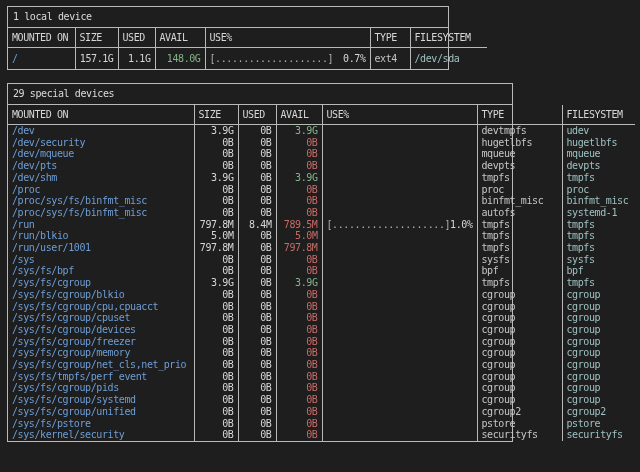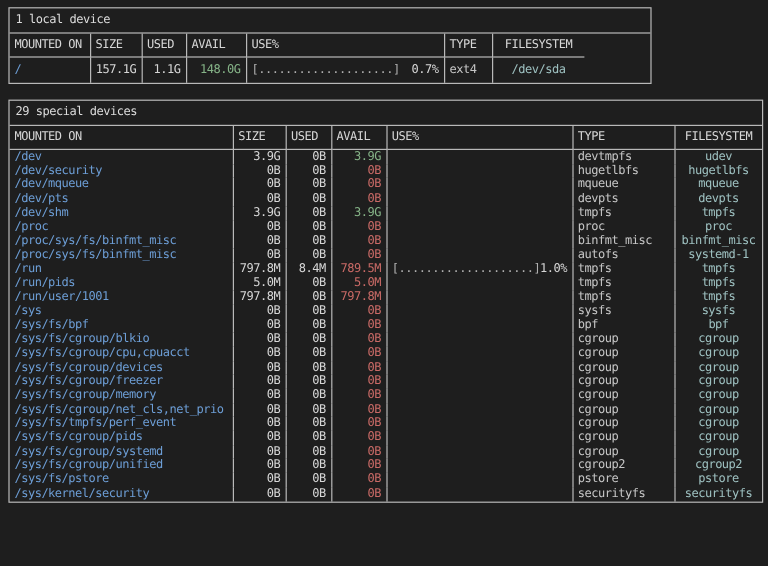--- a/index.html
+++ b/index.html
@@ -33,42 +33,42 @@
   #t1 table { width: 479px; }
   #t2 table { width: 627px; }
   th, td {
     border-right: 1px solid var(--border, #b9b9b9);
     white-space: nowrap;
     overflow: hidden;
     padding: 0 4px;
     font-weight: normal;
     text-align: left;
   }
-  th:last-child, td:last-child { border-right: none; text-align: center; }
+  th:last-child, td:last-child { border-right: none; }
   thead th {
     padding: 4px 4px;
     color: var(--header_text, #d6d6d6);
     border-bottom: 1px solid var(--border, #b9b9b9);
   }
   th.c-num, th.c-use { text-align: left; }
   td.c-num { text-align: right; }
   #t1 tbody td { padding: 5px 4px; }
   #t2 tbody td { line-height: 11.7px; padding: 0 4px; }
   td.c-mount { color: var(--mount_blue, #6d9ed6); }
   td.c-avail.green { color: var(--avail_green, #85b387); }
   td.c-avail.red { color: var(--avail_red, #c96a66); }
   td.c-type { color: var(--type_text, #c6c6c6); }
   td.c-fs { color: var(--filesystem_cyan, #9ec1c1); margin-left: 35px; }
   td.c-use .bar { color: var(--bar_gray, #b0b0b0); }
   td.c-use .pct { float: right; color: var(--text, #d6d6d6); }
 </style>
 </head>
 <body>
 
-<div class="duf-table" id="t1" style="width:536px;">
+<div class="duf-table" id="t1" style="width:442px;">
   <div class="title-bar">1 local device</div>
   <table>
     <colgroup>
       <col style="width:67px">
         <col style="width:43px">
         <col style="width:37px">
         <col style="width:50px">
       <col style="width:165px">
         <col style="width:40px">
         <col style="width:77px">
@@ -91,21 +91,21 @@
           <td class="c-num">1.1G</td>
           <td class="c-num c-avail green">148.0G</td>
           <td class="c-use"><span class="pct">0.7%</span><span class="bar">[....................]</span></td>
           <td class="c-type">ext4</td>
           <td class="c-fs">/dev/sda</td>
         </tr>
       </tbody>
   </table>
 </div>
 
-<div class="duf-table" id="t2" style="width:629px;">
+<div class="duf-table" id="t2" style="width:506px;">
   <div class="title-bar">29 special devices</div>
   <table>
     <colgroup>
       <col style="width:186px">
         <col style="width:44px">
         <col style="width:38px">
         <col style="width:46px">
       <col style="width:155px">
         <col style="width:85px">
         <col style="width:73px">
@@ -197,21 +197,21 @@
         <tr>
           <td class="c-mount">/run</td>
           <td class="c-num">797.8M</td>
           <td class="c-num">8.4M</td>
           <td class="c-num c-avail red">789.5M</td>
           <td class="c-use"><span class="pct">1.0%</span><span class="bar">[....................]</span></td>
           <td class="c-type">tmpfs</td>
           <td class="c-fs">tmpfs</td>
         </tr>
         <tr>
-          <td class="c-mount">/run/pids</td>
+          <td class="c-mount">/run/blkio</td>
           <td class="c-num">5.0M</td>
           <td class="c-num">0B</td>
           <td class="c-num c-avail red">5.0M</td>
           <td class="c-use"></td>
           <td class="c-type">tmpfs</td>
           <td class="c-fs">tmpfs</td>
         </tr>
         <tr>
           <td class="c-mount">/run/user/1001</td>
           <td class="c-num">797.8M</td>
@@ -233,30 +233,48 @@
         <tr>
           <td class="c-mount">/sys/fs/bpf</td>
           <td class="c-num">0B</td>
           <td class="c-num">0B</td>
           <td class="c-num c-avail red">0B</td>
           <td class="c-use"></td>
           <td class="c-type">bpf</td>
           <td class="c-fs">bpf</td>
         </tr>
         <tr>
+          <td class="c-mount">/sys/fs/cgroup</td>
+          <td class="c-num">3.9G</td>
+          <td class="c-num">0B</td>
+          <td class="c-num c-avail green">3.9G</td>
+          <td class="c-use"></td>
+          <td class="c-type">tmpfs</td>
+          <td class="c-fs">tmpfs</td>
+        </tr>
+        <tr>
           <td class="c-mount">/sys/fs/cgroup/blkio</td>
           <td class="c-num">0B</td>
           <td class="c-num">0B</td>
           <td class="c-num c-avail red">0B</td>
           <td class="c-use"></td>
           <td class="c-type">cgroup</td>
           <td class="c-fs">cgroup</td>
         </tr>
         <tr>
           <td class="c-mount">/sys/fs/cgroup/cpu,cpuacct</td>
+          <td class="c-num">0B</td>
+          <td class="c-num">0B</td>
+          <td class="c-num c-avail red">0B</td>
+          <td class="c-use"></td>
+          <td class="c-type">cgroup</td>
+          <td class="c-fs">cgroup</td>
+        </tr>
+        <tr>
+          <td class="c-mount">/sys/fs/cgroup/cpuset</td>
           <td class="c-num">0B</td>
           <td class="c-num">0B</td>
           <td class="c-num c-avail red">0B</td>
           <td class="c-use"></td>
           <td class="c-type">cgroup</td>
           <td class="c-fs">cgroup</td>
         </tr>
         <tr>
           <td class="c-mount">/sys/fs/cgroup/devices</td>
           <td class="c-num">0B</td>

